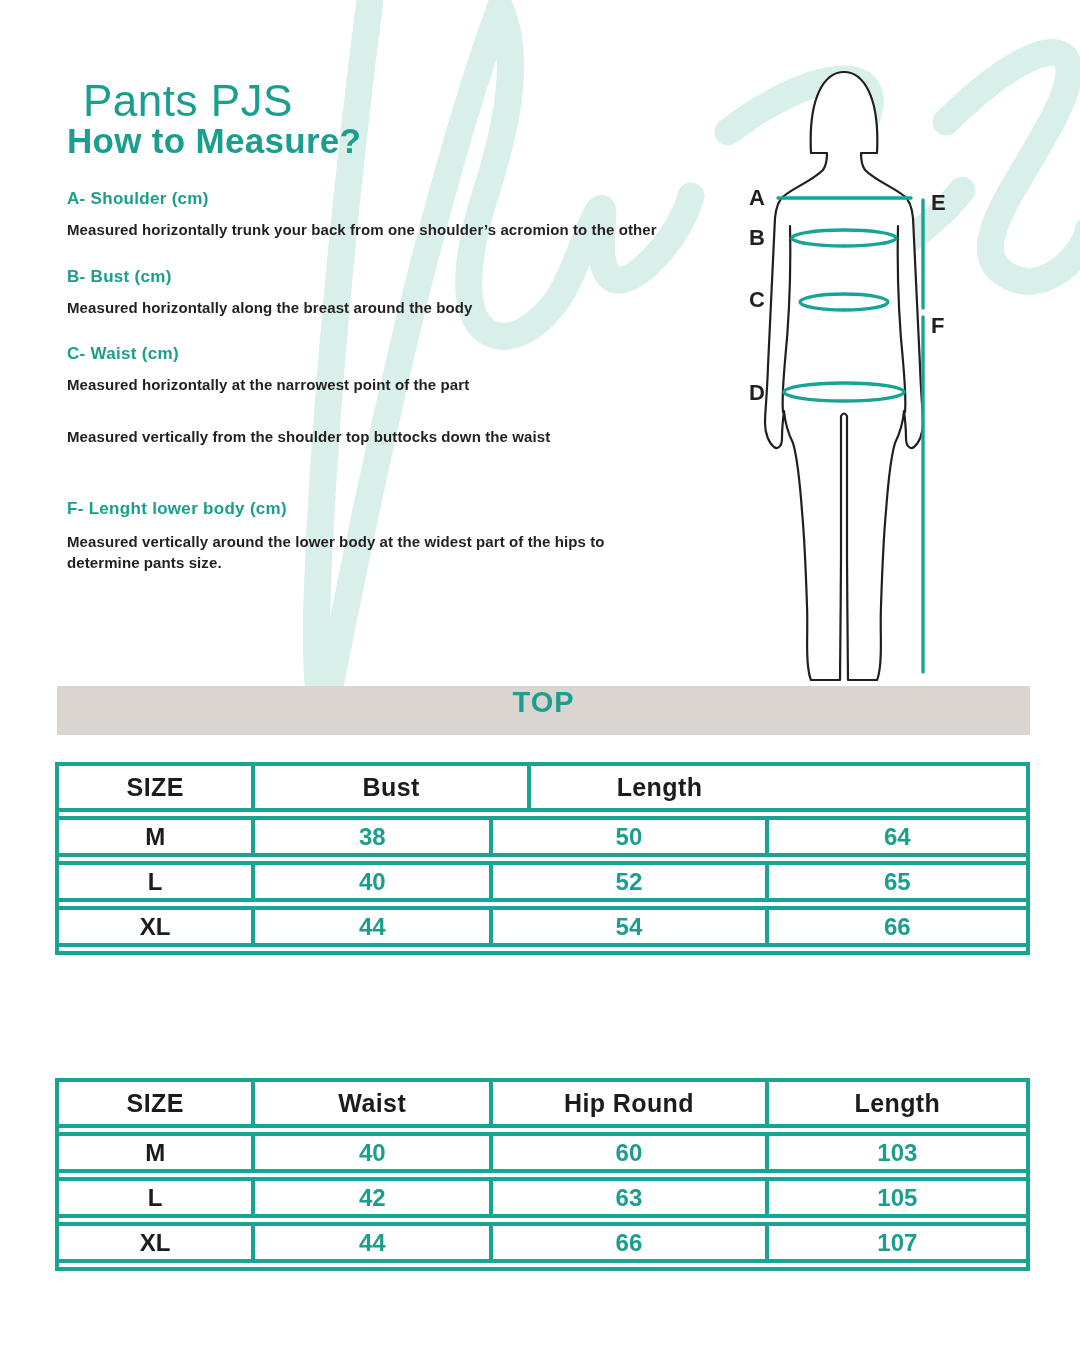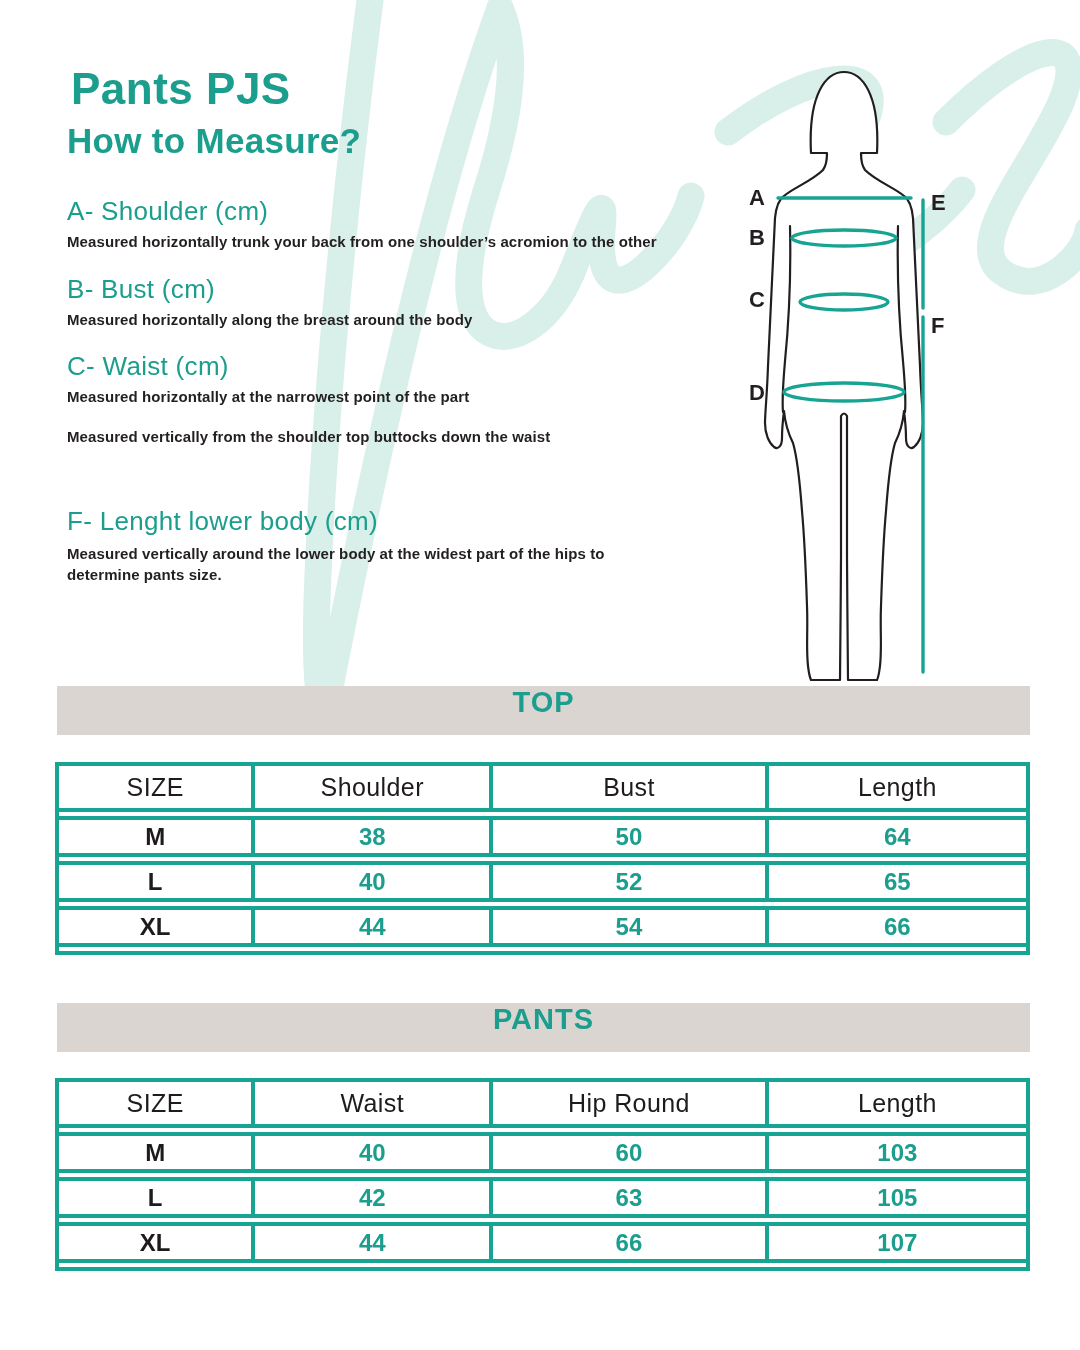--- a/index.html
+++ b/index.html
@@ -11,39 +11,39 @@
   }
   html,body{margin:0;padding:0;background:#fff;}
   .page{
     position:relative;width:1080px;height:1350px;background:#ffffff;
     overflow:hidden;font-family:"Liberation Sans",sans-serif;
   }
   
   .watermark{position:absolute;left:250px;top:0;z-index:0;}
   
   .page-title{
-    position:absolute;left:67px;top:60px;z-index:2;margin:4px;
-    font-size:44px;font-weight:bold;color:var(--teal);letter-spacing:0.5px;
+    position:absolute;left:67px;top:60px;z-index:2;margin:16px;
+    font-size:44px;font-weight:normal;color:var(--teal);letter-spacing:0.5px;
   }
   .page-subtitle{
     position:absolute;left:67px;top:121px;z-index:2;margin:0;
     font-size:35px;font-weight:bold;color:var(--teal);letter-spacing:0.3px;
   }
   
   .measures{position:absolute;left:67px;top:186px;z-index:2;width:660px;height:470px;}
   .measure-item{position:absolute;left:0;}
   .measure-item:nth-child(1){top:0px;}
   .measure-item:nth-child(2){top:78px;}
   .measure-item:nth-child(3){top:155px;}
   .measure-item:nth-child(4){top:233px;}
   .measure-item:nth-child(5){top:310px;}
   .measure-item:nth-child(6){top:392px;text-align:right;}
   .measure-label{
-    font-size:26px;font-weight:normal;color:var(--teal);
-    line-height:26px;letter-spacing:0.3px;margin-top:12px;
+    font-size:17px;font-weight:bold;color:var(--teal);
+    line-height:26px;letter-spacing:0.3px;
   }
   .measure-desc{
     margin-top:9px;font-size:15px;font-weight:bold;color:var(--dark);
     white-space:nowrap;letter-spacing:0.1px;
   }
   .measure-item.wrap .measure-desc{white-space:normal;width:610px;line-height:1.4;}
   
   .figure{position:absolute;left:733px;top:56px;z-index:1;}
   .fig-outline{fill:#ffffff;stroke:#221E1F;stroke-width:2.2;stroke-linejoin:round;}
   .fig-line{fill:none;stroke:#221E1F;stroke-width:2.2;stroke-linecap:round;}
@@ -73,21 +73,21 @@
   }
   .t-row.data:last-child{margin-bottom:4px;}
   .t-cell{
     display:flex;align-items:center;justify-content:center;box-sizing:border-box;
   }
   .c0{width:20.3%;}
   .c1{width:24.6%;}
   .c2{width:28.5%;}
   .c3{width:26.6%;}
   .c0,.c1,.c2{border-right:4px solid var(--teal-border);}
-  .t-row.hdr .t-cell{font-size:25px;font-weight:normal;color:#1F1B1C;letter-spacing:0.4px;text-align:center;}
+  .t-row.hdr .t-cell{font-size:25px;font-weight:bold;color:#1F1B1C;letter-spacing:0.4px;text-align:center;}
   .t-row.data .t-cell{font-size:24px;font-weight:bold;color:var(--teal);}
   .t-row.data .c0{color:#1F1B1C;}
 </style>
 </head>
 <body>
 
 <div class="page">
 
   <svg class="watermark" width="830" height="760" viewBox="0 0 830 760" aria-hidden="true">
     <g fill="none" stroke="#D9EFE9" stroke-width="27" stroke-linecap="round">
@@ -185,21 +185,20 @@
     <text class="fig-label" x="198" y="277">F</text>
   </svg>
 
   <div class="banner banner-top">
     <span class="banner-label">TOP</span>
   </div>
 
   <div class="size-table table-top">
     <div class="t-row hdr">
       <div class="t-cell c0">SIZE</div>
-      <div class="t-cell c1">Shoulder</div>
       <div class="t-cell c2">Bust</div>
       <div class="t-cell c3">Length</div>
     </div>
     <div class="t-row data">
       <div class="t-cell c0">M</div>
       <div class="t-cell c1">38</div>
       <div class="t-cell c2">50</div>
       <div class="t-cell c3">64</div>
     </div>
     <div class="t-row data">
@@ -209,23 +208,20 @@
       <div class="t-cell c3">65</div>
     </div>
     <div class="t-row data">
       <div class="t-cell c0">XL</div>
       <div class="t-cell c1">44</div>
       <div class="t-cell c2">54</div>
       <div class="t-cell c3">66</div>
     </div>
   </div>
 
-  <div class="banner banner-pants">
-    <span class="banner-label">PANTS</span>
-  </div>
 
   <div class="size-table table-pants">
     <div class="t-row hdr">
       <div class="t-cell c0">SIZE</div>
       <div class="t-cell c1">Waist</div>
       <div class="t-cell c2">Hip Round</div>
       <div class="t-cell c3">Length</div>
     </div>
     <div class="t-row data">
       <div class="t-cell c0">M</div>

